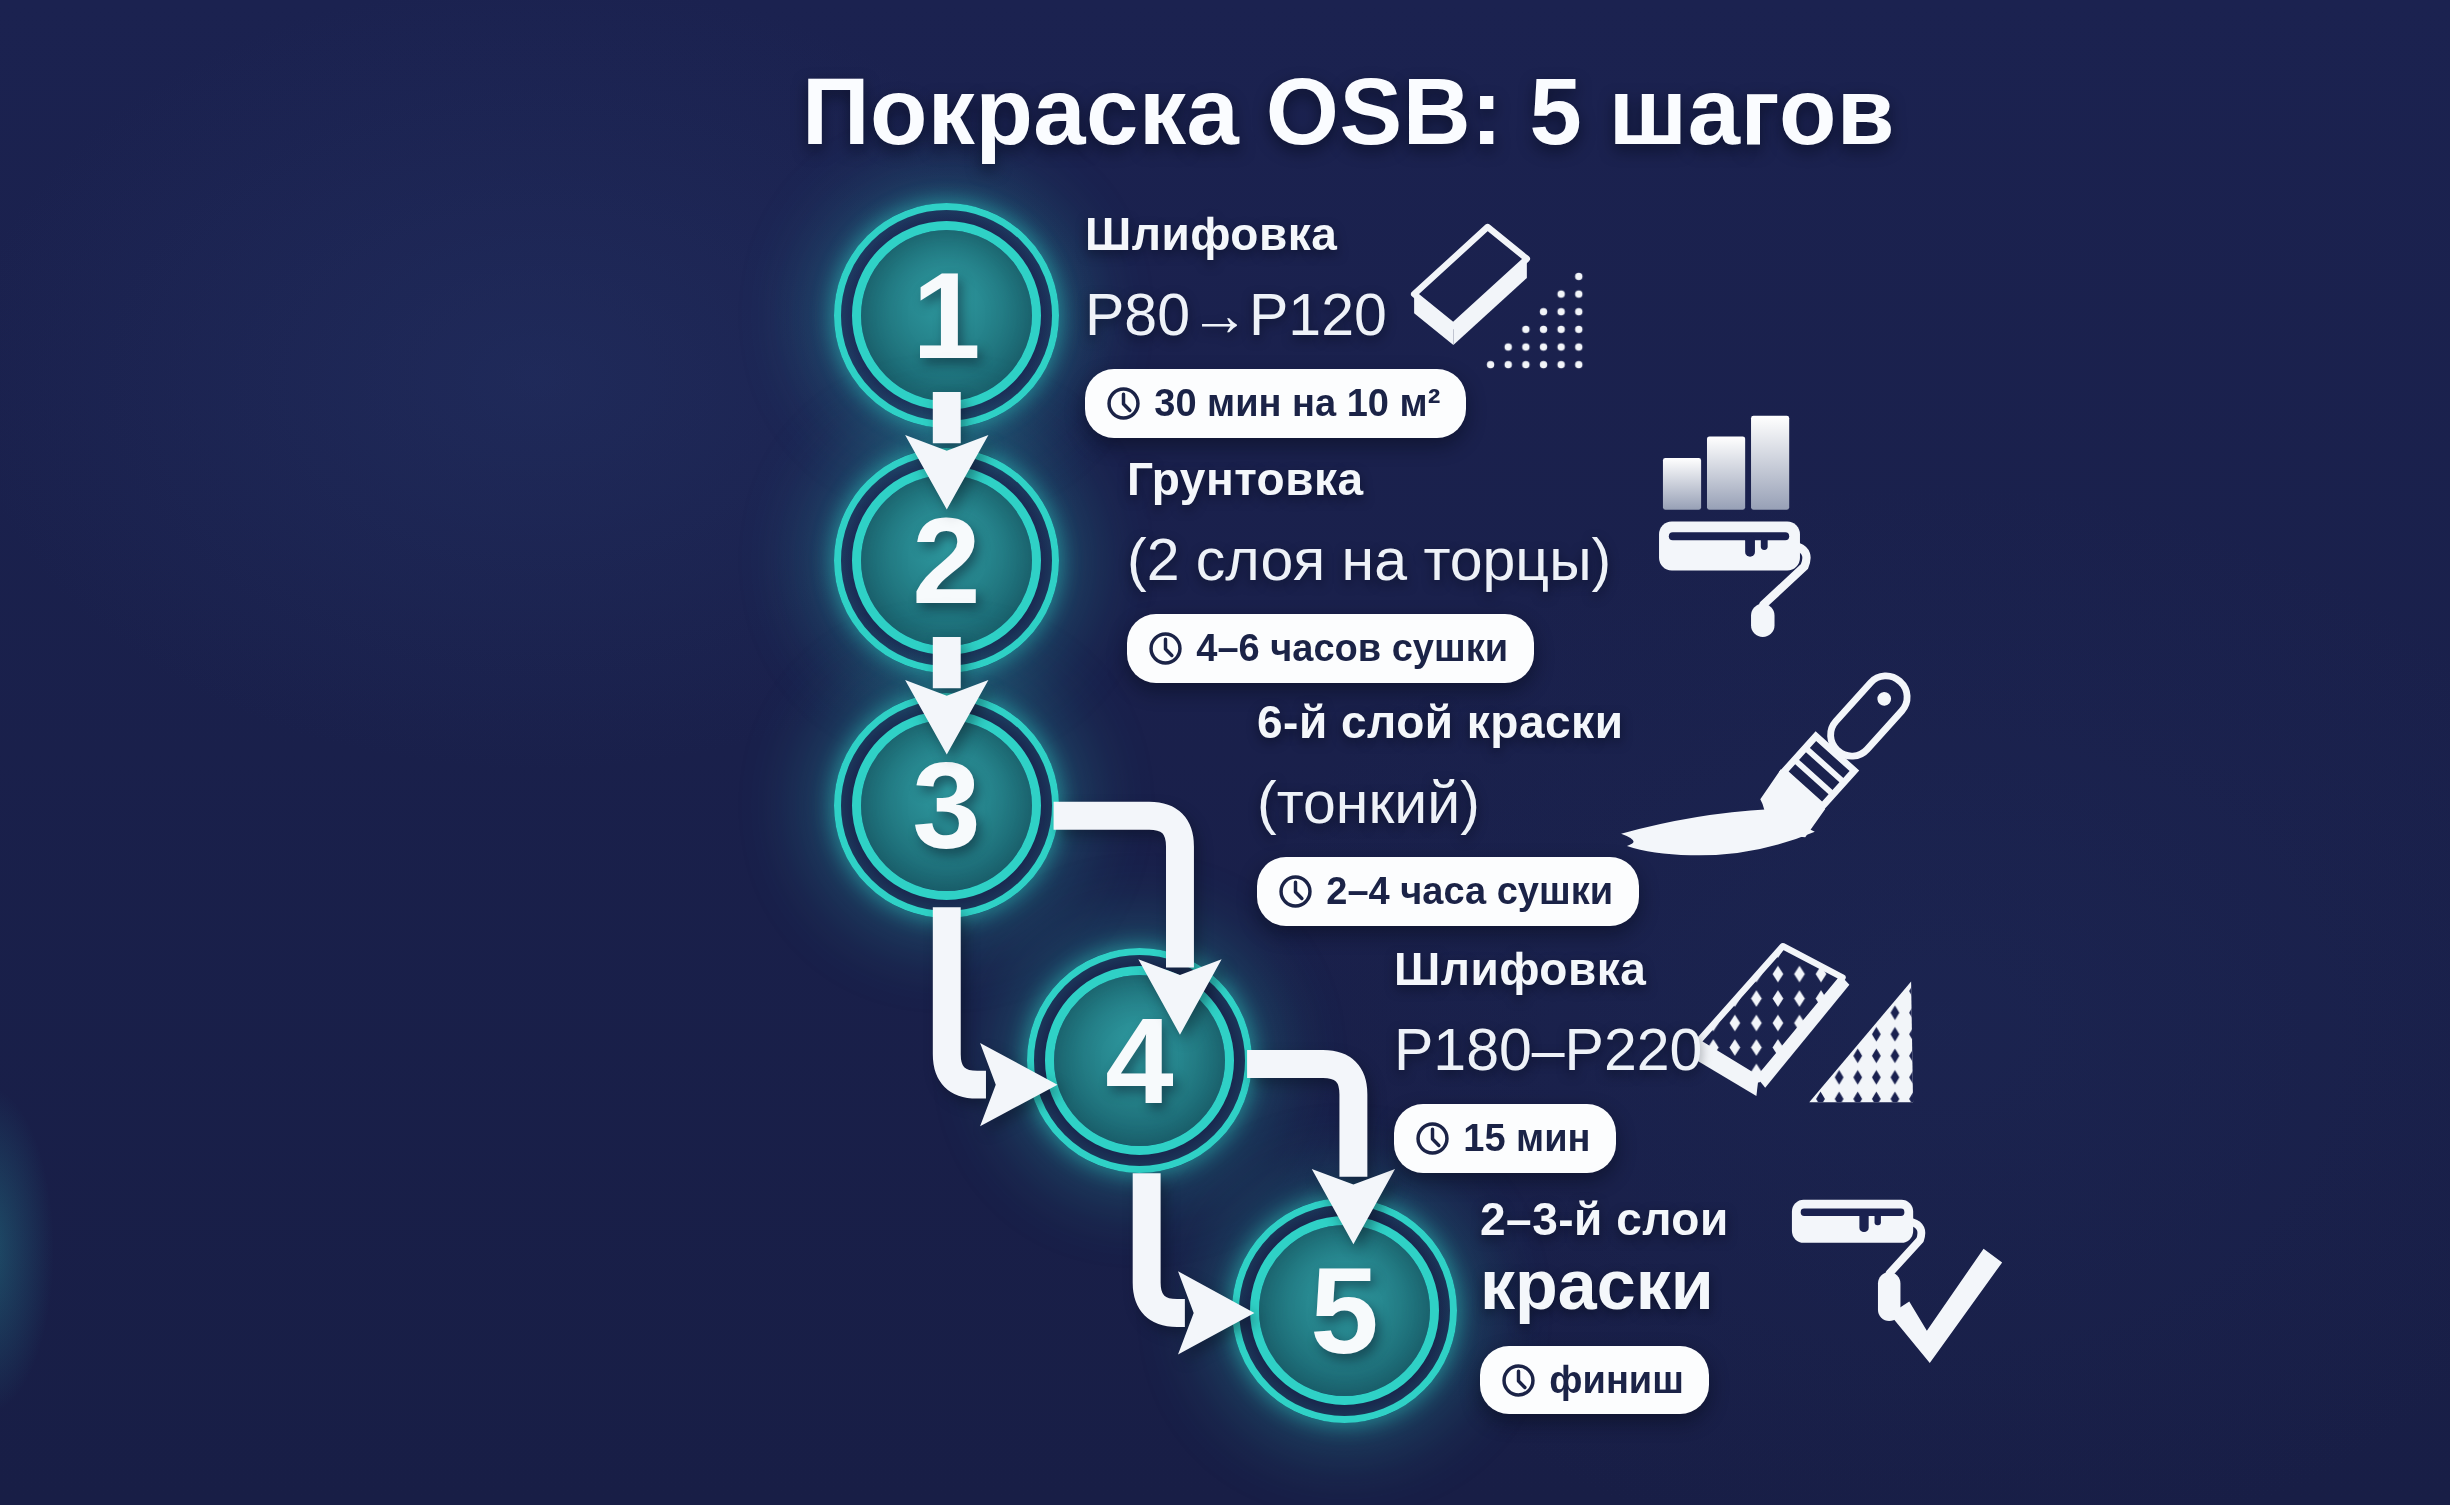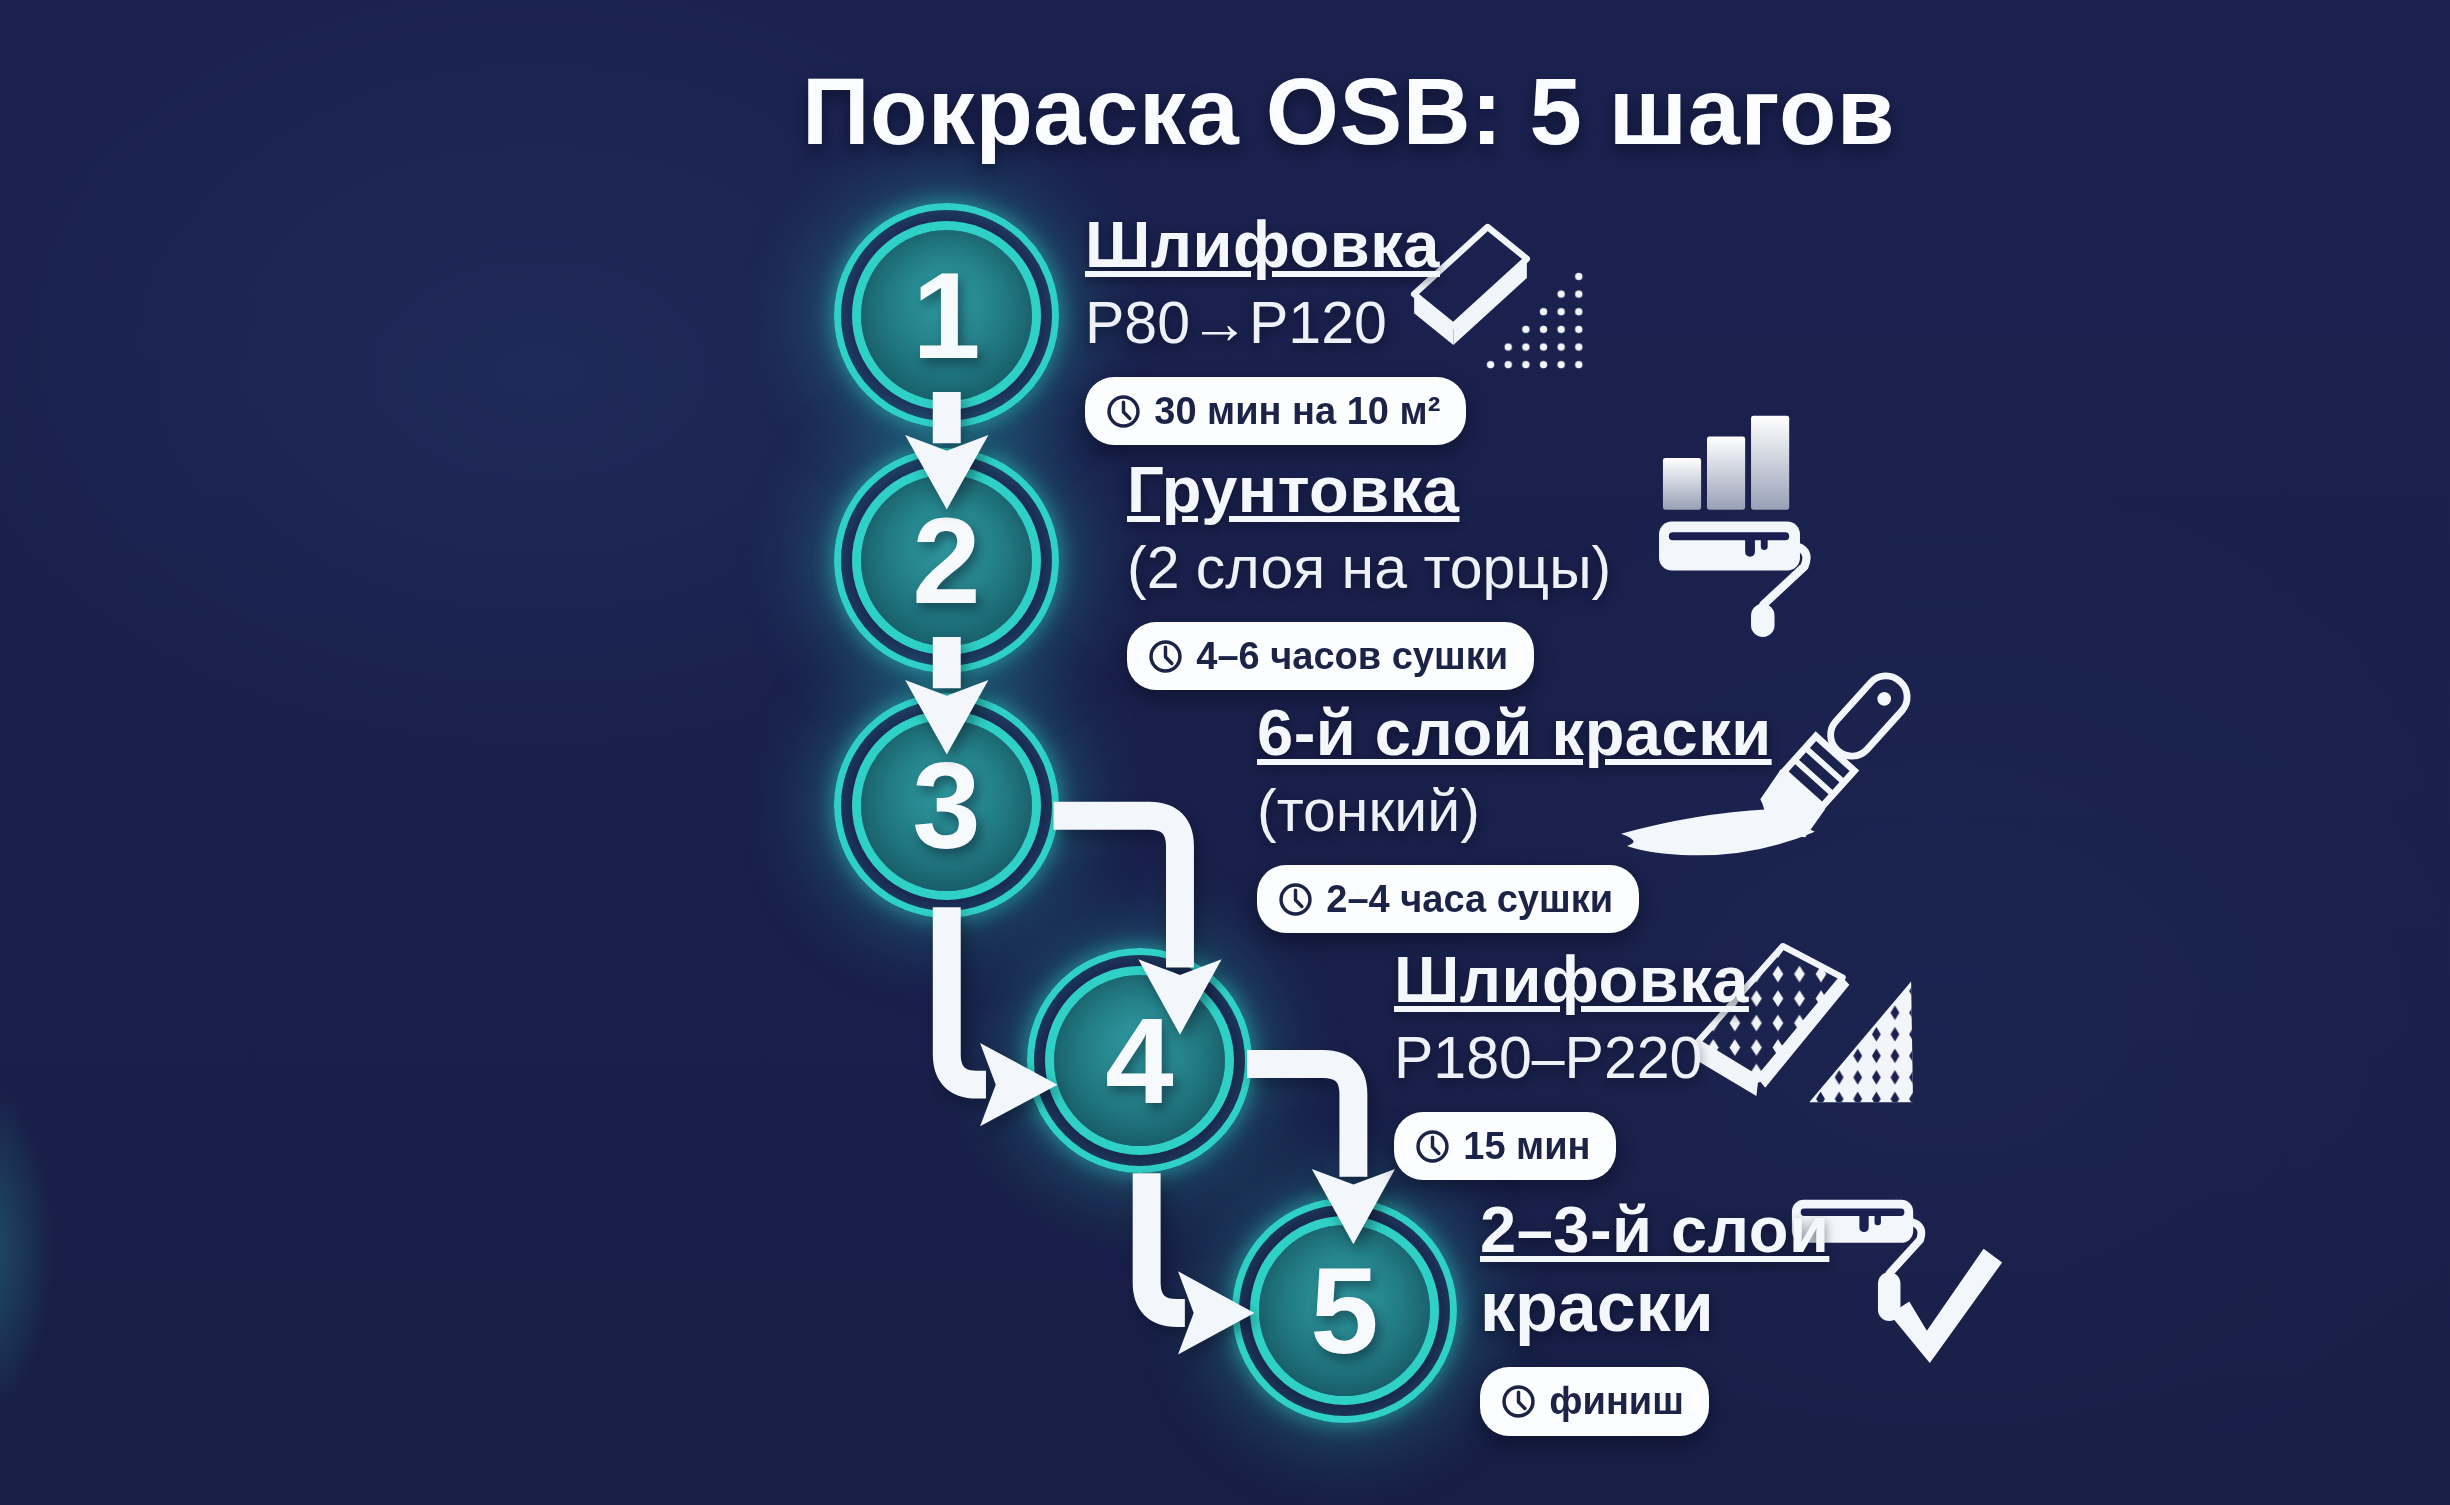--- a/index.html
+++ b/index.html
@@ -34,23 +34,23 @@
   }
   .step-number{font-size:123px;font-weight:800;color:#f7fafc;line-height:1;
     text-shadow:3.9px 5.9px 11.8px rgba(8,14,30,.45);}
   #c1{left:834px;top:203px;} #c2{left:834px;top:448px;} #c3{left:834px;top:693px;}
   #c4{left:1027px;top:948px;} #c5{left:1232px;top:1198px;}
   
   .arrows{position:absolute;left:0;top:0;z-index:5;
     filter:drop-shadow(5.9px 7.8px 6.9px rgba(6,10,24,.38));}
   
   .step-text{position:absolute;color:#f4f7fb;z-index:6;}
-  .step-title{font-size:65px;font-weight:800;line-height:1.14;letter-spacing:0.5px;
-    text-shadow:0 3.9px 10.8px rgba(4,8,20,.5);text-decoration:underline;}
-  .step-sub{font-size:59px;font-weight:400;line-height:1.14;color:#eef2f8;margin-top:8px;
+  .step-title{font-size:46px;font-weight:800;line-height:1.14;letter-spacing:0.5px;
+    text-shadow:0 3.9px 10.8px rgba(4,8,20,.5);}
+  .step-sub{font-size:59px;font-weight:400;line-height:1.14;color:#eef2f8;margin-top:22px;
     text-shadow:0 3.9px 10.8px rgba(4,8,20,.5);}
   .step-sub.bold{font-size:70px;font-weight:800;color:#f4f7fb;margin-top:1px;}
   .badge{
     display:inline-flex;align-items:center;gap:12.7px;margin-top:19.6px;
     background:#fcfdfe;color:#1b2347;font-size:38px;font-weight:600;
     padding:12.7px 25.5px 12.7px 19.6px;border-radius:29px;
     box-shadow:0 7.8px 19.6px rgba(4,8,20,.45);
   }
   .badge svg{width:37px;height:37px;flex:0 0 auto;}
   #t1{left:1085px;top:208px;} #t2{left:1127px;top:453px;} #t3{left:1257px;top:696px;}

